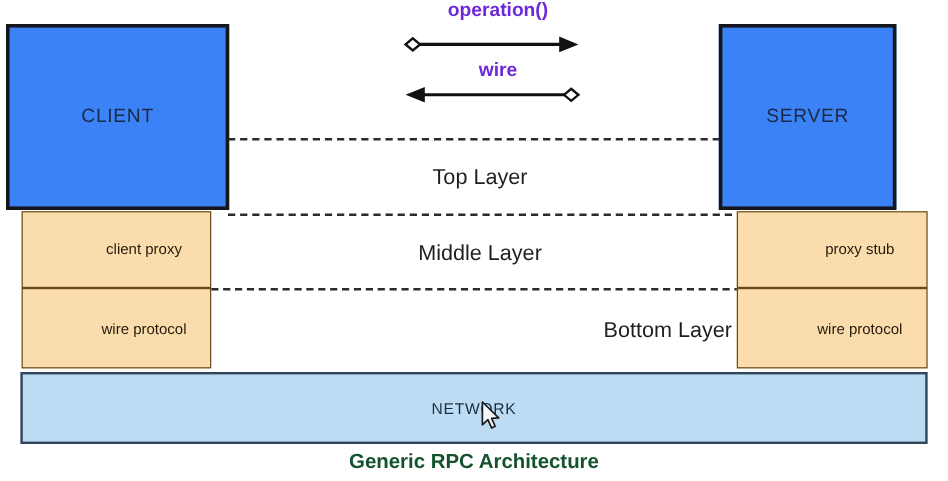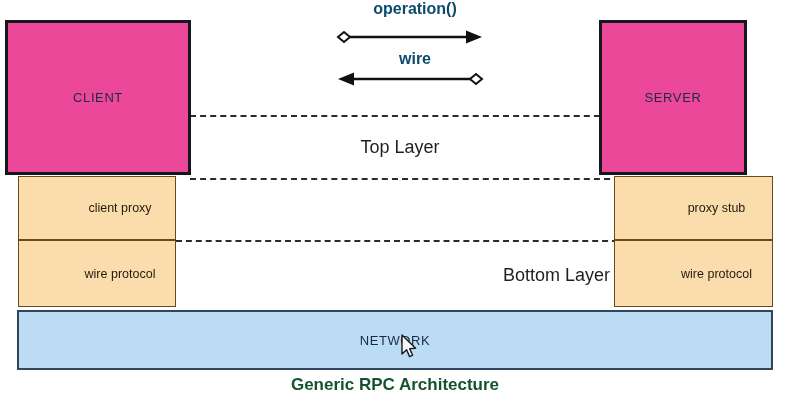--- a/index.html
+++ b/index.html
@@ -22,24 +22,24 @@
   .box {
     position: absolute;
     box-sizing: border-box;
     display: flex;
     align-items: center;
     justify-content: center;
     text-align: center;
   }
 
   .endpoint-box {
-    background: #ec4899;
+    background: #3b82f6;
     border: 3px solid #15171c;
     color: #1b2a44;
-    font-size: 13px;
+    font-size: 16px;
     letter-spacing: 0.6px;
     z-index: 6;
   }
 
   .stub-box {
     background: #fbdcac;
     border: 1px solid #6b4a16;
     color: #241a0c;
     font-size: 12.5px;
     z-index: 5;
@@ -69,21 +69,21 @@
     color: #1f1f1f;
     text-align: center;
     z-index: 3;
   }
 
   
   .msg-label {
     position: absolute;
     font-size: 16px;
     font-weight: bold;
-    color: #0c4a6e;
+    color: #6d28d9;
     text-align: center;
     z-index: 4;
   }
   .arrow-svg {
     position: absolute;
     z-index: 4;
   }
 
   
   #caption {
@@ -106,20 +106,21 @@
 </head>
 <body>
 
 <div id="canvas">
 
   <div class="layer-line" style="left:190px; top:115px; width:420px;"></div>
   <div class="layer-line" style="left:190px; top:178px; width:420px;"></div>
   <div class="layer-line" style="left:176px; top:240px; width:442px;"></div>
 
   <div class="layer-label" style="left:190px; top:137px; width:420px;">Top Layer</div>
+  <div class="layer-label" style="left:190px; top:201px; width:420px;">Middle Layer</div>
   <div class="layer-label" style="left:190px; top:265px; width:420px;text-align:right;">Bottom Layer</div>
 
   <div class="box endpoint-box" style="left:5px; top:20px; width:186px; height:155px;">
     <span>CLIENT</span>
   </div>
 
   <div class="box stub-box" style="left:18px; top:176px; width:158px; height:64px;">
     <span>client proxy</span>
   </div>
 

